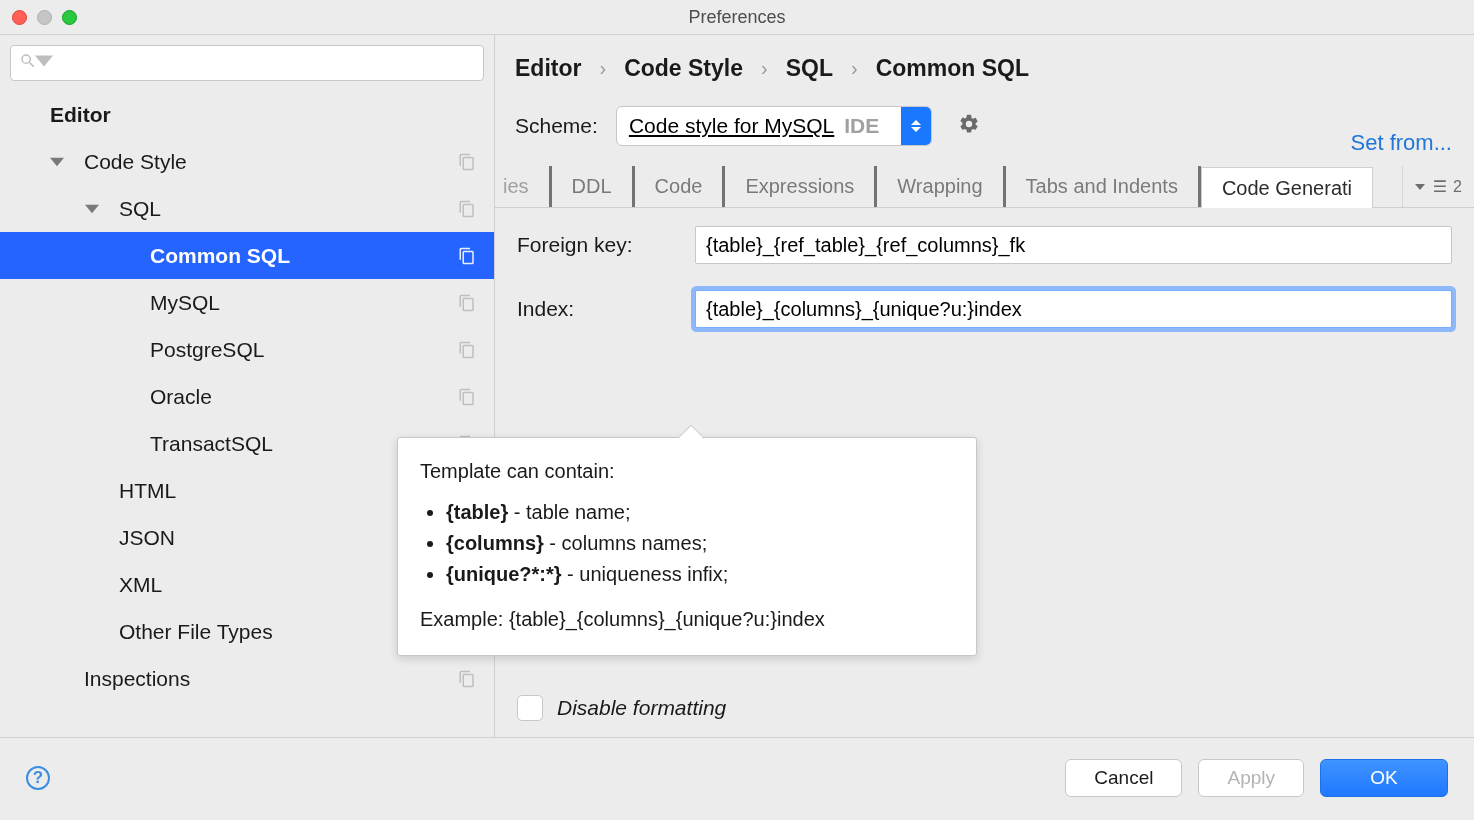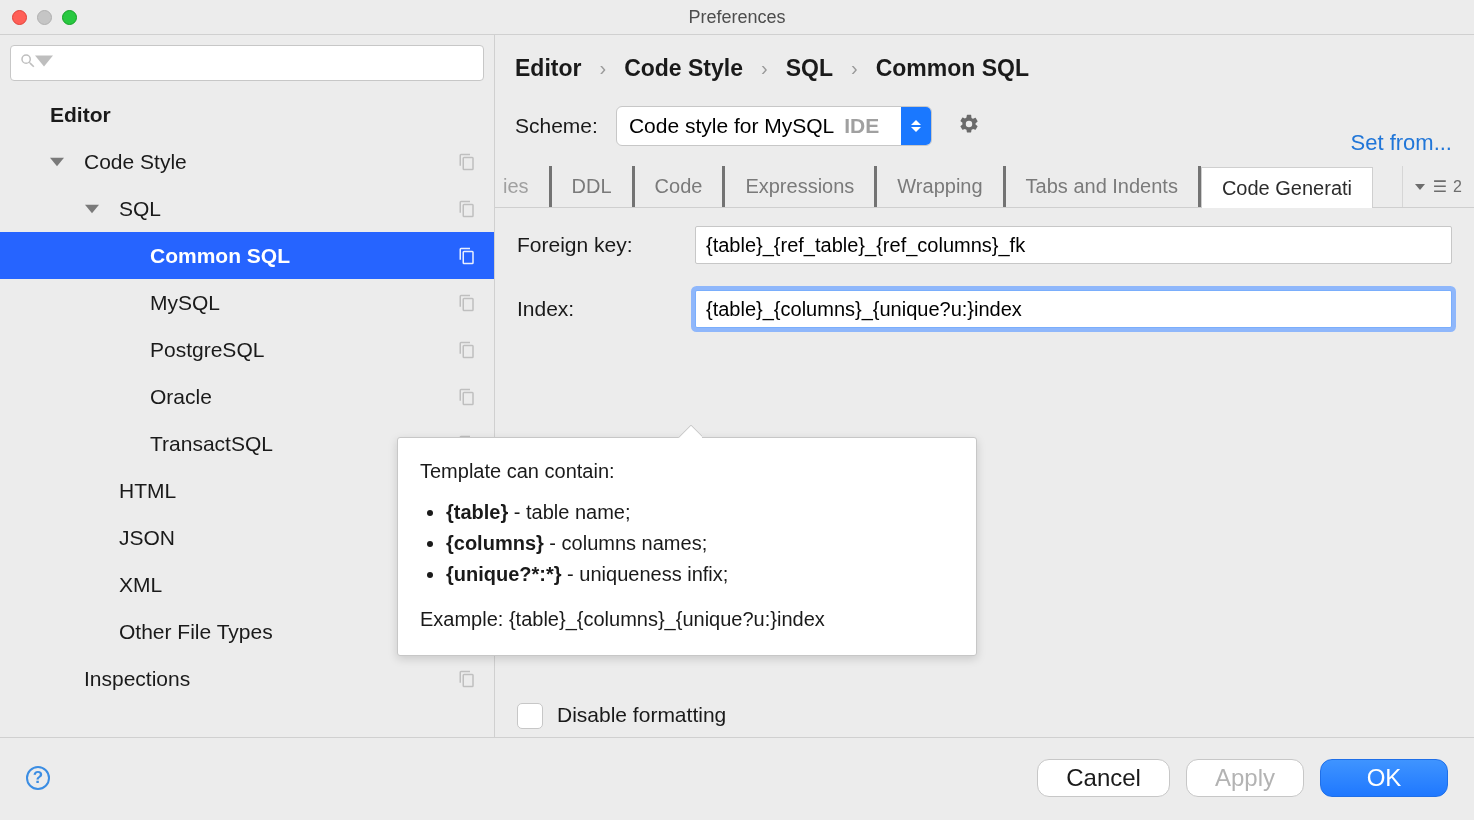--- a/index.html
+++ b/index.html
@@ -61,36 +61,36 @@
   .tabend { margin-left:auto; display:flex; align-items:center; gap:6px; padding:0 12px; color:#6d6d6d; font-size:16px; border-left:1px solid #d6d6d6; height:100%; }
   .tabend .tri { width:0;height:0;border-left:5px solid transparent;border-right:5px solid transparent;border-top:6px solid #6d6d6d; margin-right:2px;}
 
   
   .form { padding: 18px 22px 12px 22px; display:flex; flex-direction:column; gap:26px; position:relative; }
   .row { display:flex; align-items:center; }
   .row .flabel { width:178px; font-size:21px; color:#1a1a1a; }
   .row input { flex:1; height:38px; border:1px solid #c7c7c7; border-radius:2px; background:#fff; font-size:20px; padding:0 10px; outline:none; }
   .row input.focused { box-shadow: 0 0 0 4px rgba(120,170,255,0.8); border-color:#7aaefc; }
 
-  .checkrow { display:flex; gap:14px; padding: 12px 22px 0 22px; margin-top:auto; margin-bottom:8px; }
+  .checkrow { display:flex; align-items:center; gap:14px; padding: 12px 22px 0 22px; margin-top:auto; margin-bottom:16px;font-style:italic; }
   .cb { width:26px; height:26px; background:#fff; border:1px solid #c7c7c7; border-radius:5px; }
   .checkrow span { font-size:21px; color:#1a1a1a; }
 
   
   .tooltip { position:absolute; left:397px; top:437px; width:580px; background:#fff; border:1px solid #c7c7c7; border-radius:3px; box-shadow:0 3px 10px rgba(0,0,0,.15); padding:18px 22px 20px 22px; font-size:20px; color:#1a1a1a; line-height:1.55; }
   .tooltip .arrow { position:absolute; top:-13px; left:280px; width:24px; height:13px; overflow:hidden; }
   .tooltip .arrow::before { content:""; position:absolute; left:2px; top:4px; width:20px; height:20px; background:#fff; border:1px solid #c7c7c7; transform:rotate(45deg); }
   .tooltip ul { list-style: disc; padding-left: 26px; margin: 10px 0 14px 0; }
   .tooltip b { font-weight:700; }
 
   
   .footer { height: 80px; display:flex; align-items:center; padding:0 26px; gap:16px; }
   .help { width:24px; height:24px; border:2px solid #3b8de3; border-radius:50%; color:#3b8de3; display:flex; align-items:center; justify-content:center; font-size:17px; font-weight:700; }
   .footer .spacer { flex:1; }
-  .btn { height:38px; padding:0 28px; border-radius:12px; font-size:24px; display:flex; align-items:center; justify-content:center; border:1px solid #c7c7c7; background:#fff; color:#1a1a1a; }
+  .btn { height:38px; padding:0 28px; border-radius:6px; font-size:19px; display:flex; align-items:center; justify-content:center; border:1px solid #c7c7c7; background:#fff; color:#1a1a1a; }
   .btn.disabled { color:#b3b3b3; }
   .btn.primary { background: linear-gradient(#3f94ff,#1f78ff); color:#fff; border:1px solid #1f6fe8; min-width:128px;text-align:right; }
 </style>
 </head>
 <body>
 
 <div class="titlebar">
   <div class="traffic">
     <div class="tl red"></div>
     <div class="tl yellow"></div>
@@ -216,21 +216,21 @@
       <span>Code Style</span>
       <span class="sep">›</span>
       <span>SQL</span>
       <span class="sep">›</span>
       <span>Common SQL</span>
     </div>
 
     <div class="schemerow">
       <span class="lbl">Scheme:</span>
       <div class="scheme">
-        <span style="font-size:21px;">Code style for MySQL</span>
+        <span style="font-size:21px;text-decoration:underline;">Code style for MySQL</span>
         <span class="ide" style="font-size:21px;font-weight:bold;">IDE</span>
         <span style="width:6px;"></span>
         <div class="updown">
           <span class="up"></span>
             <span class="dn"></span>
         </div>
       </div>
       <span>
         <svg class="gear" viewBox="0 0 24 24">
             <path fill="#6a6a6a" d="M19.14 12.94a7.14 7.14 0 000-1.88l2.03-1.58a.5.5 0 00.12-.64l-1.92-3.32a.5.5 0 00-.6-.22l-2.39.96a7.03 7.03 0 00-1.63-.94l-.36-2.54A.5.5 0 0013.9 2h-3.8a.5.5 0 00-.49.42l-.36 2.54c-.58.24-1.13.55-1.63.94l-2.39-.96a.5.5 0 00-.6.22L2.71 8.48a.5.5 0 00.12.64l2.03 1.58a7.14 7.14 0 000 1.88L2.83 14.16a.5.5 0 00-.12.64l1.92 3.32c.13.22.39.31.6.22l2.39-.96c.5.39 1.05.7 1.63.94l.36 2.54a.5.5 0 00.49.42h3.8a.5.5 0 00.49-.42l.36-2.54c.58-.24 1.13-.55 1.63-.94l2.39.96c.21.09.47 0 .6-.22l1.92-3.32a.5.5 0 00-.12-.64l-2.03-1.58zM12 15.5A3.5 3.5 0 1115.5 12 3.5 3.5 0 0112 15.5z"></path>

